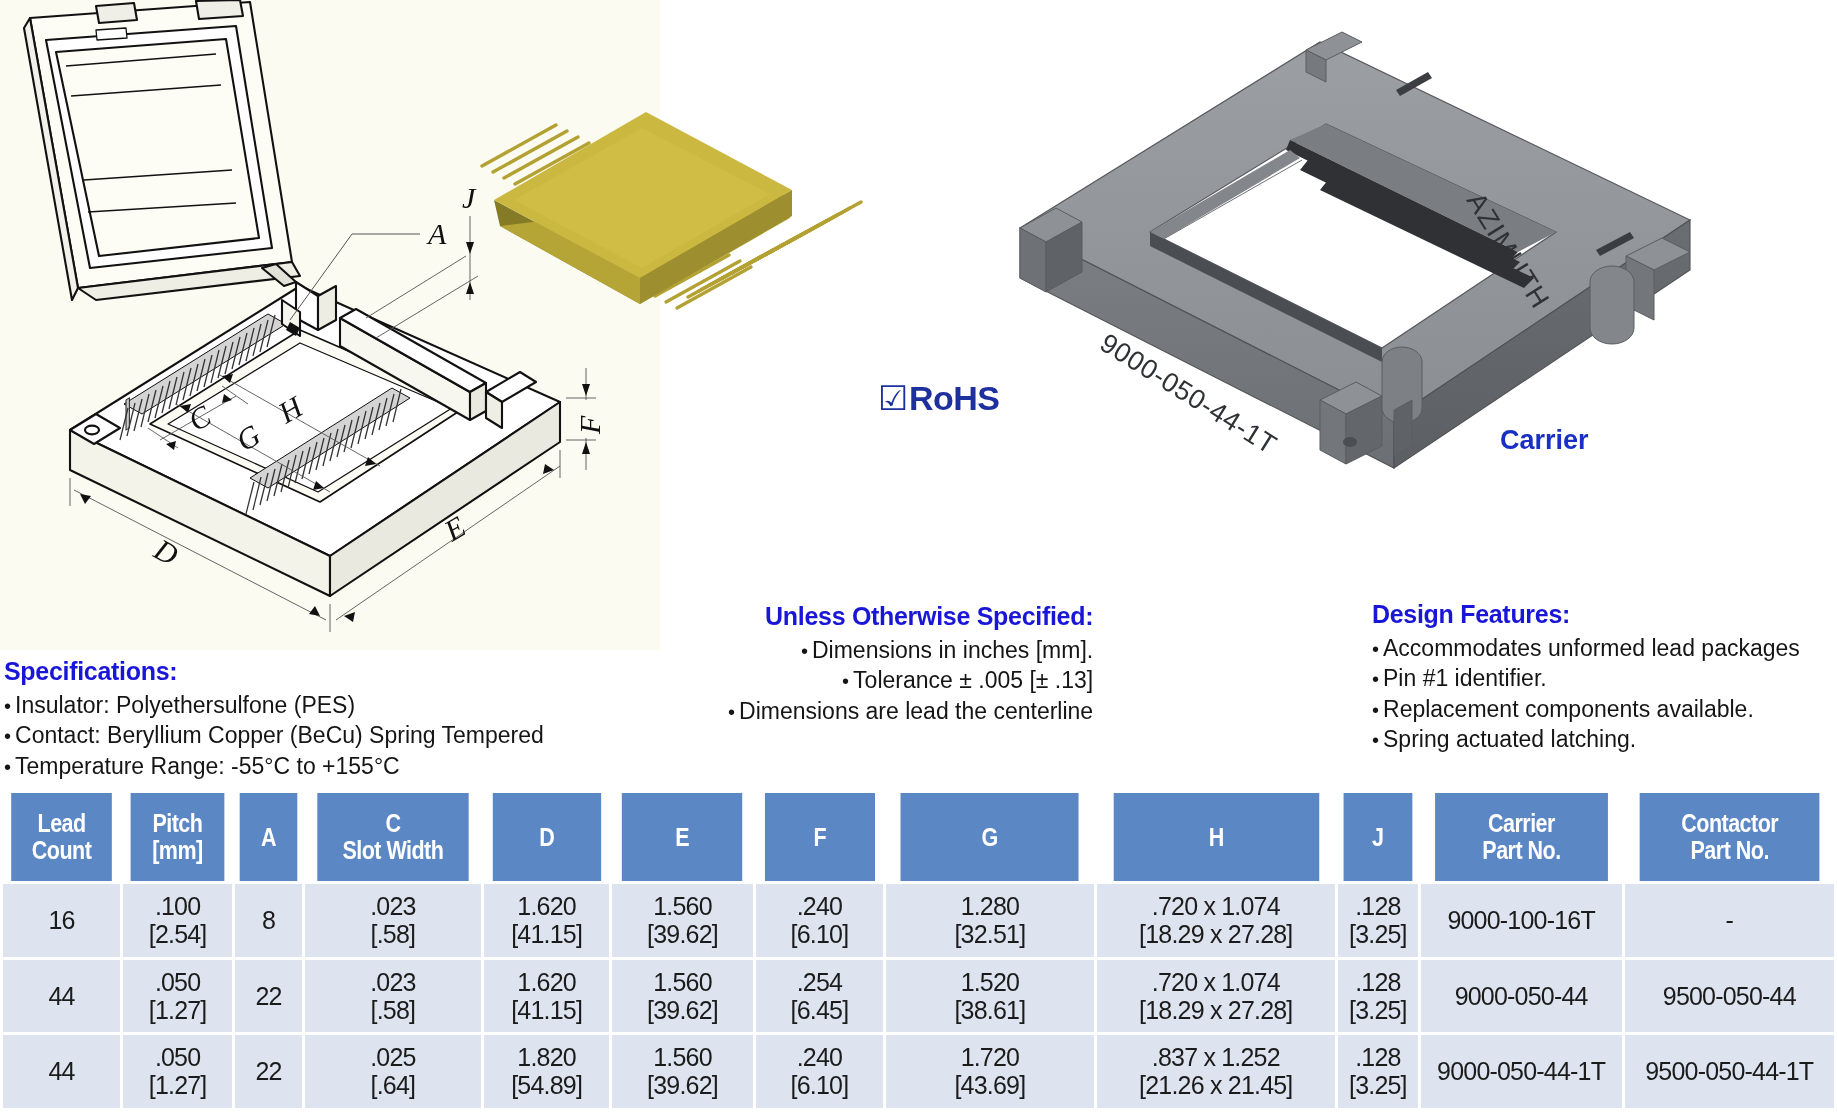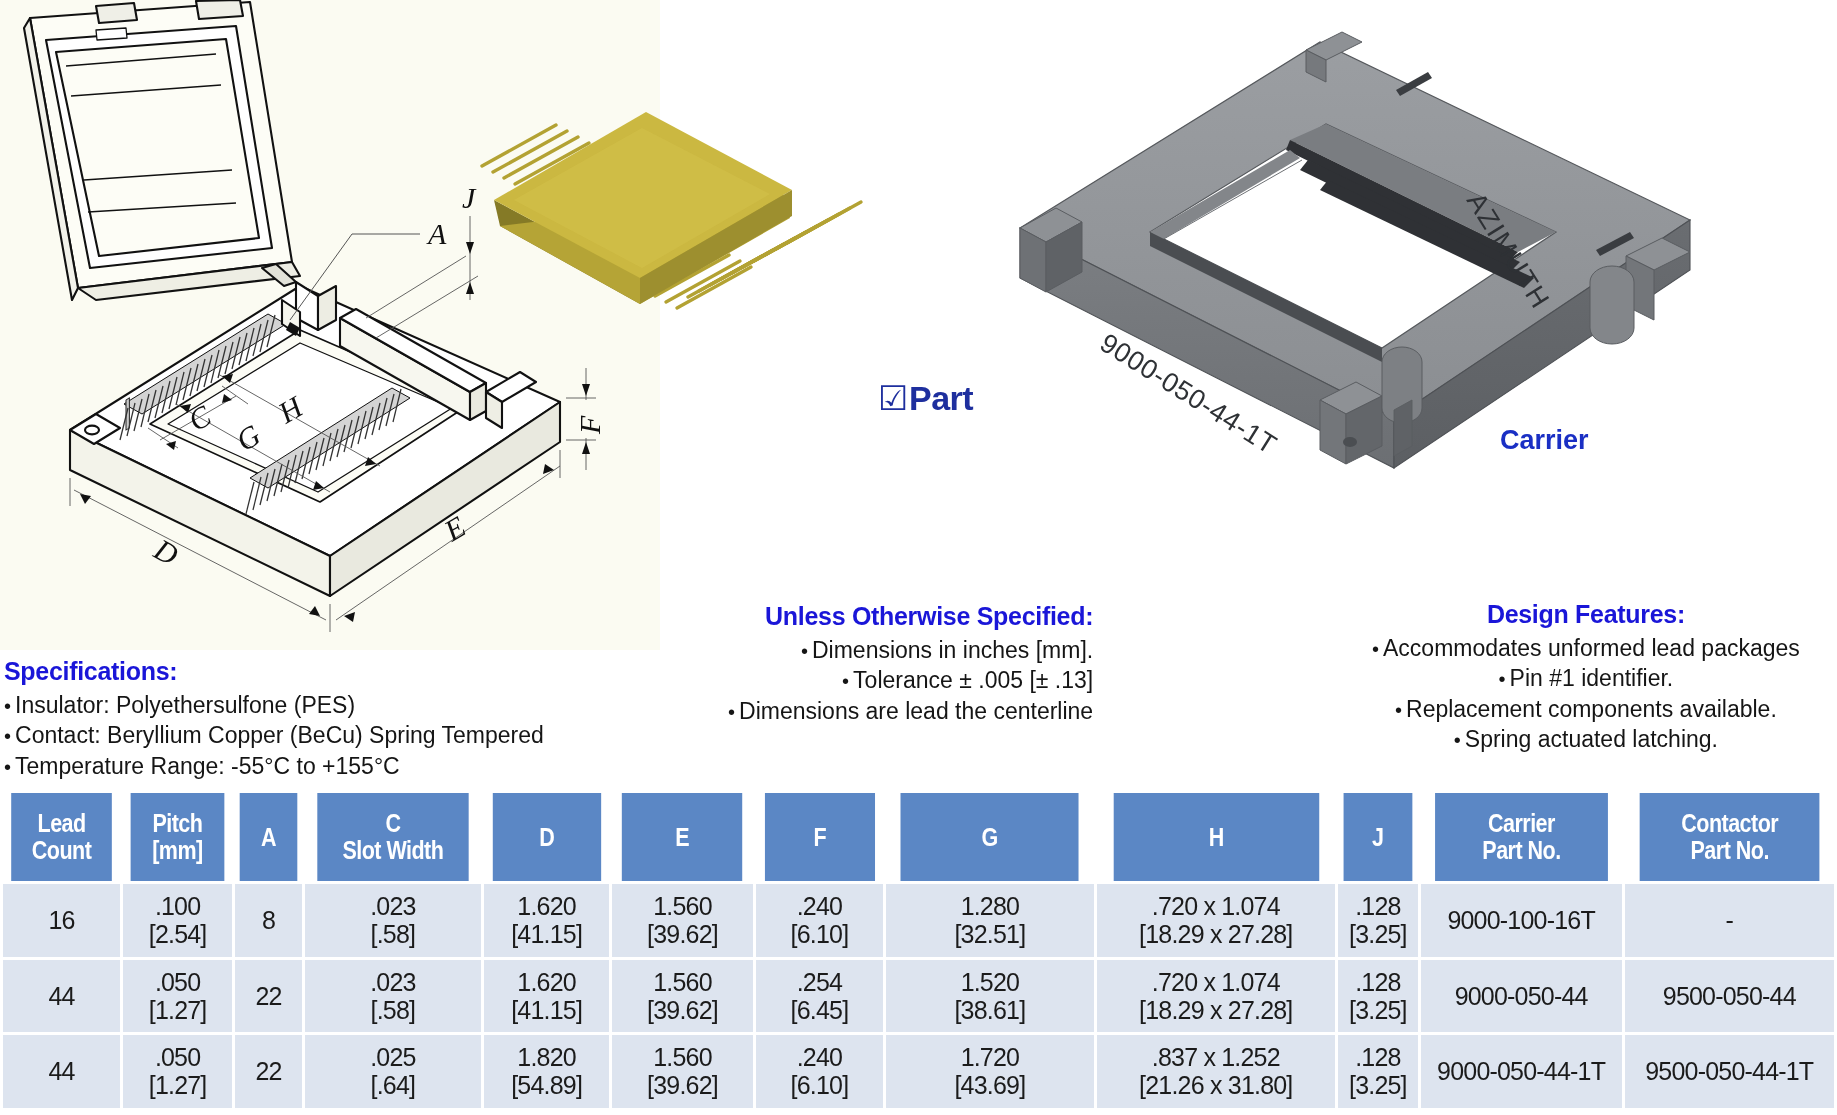--- a/index.html
+++ b/index.html
@@ -31,21 +31,21 @@
   .block{position:absolute;}
   .block h3{margin:0 0 4px 0;color:#1a16d8;font-size:25px;font-weight:bold;
       letter-spacing:-0.3px;}
   .block ul{list-style:none;margin:0;padding:0;}
   .block li{font-size:23px;color:#151515;line-height:1.32;white-space:nowrap;
       text-indent:-14px;padding-left:14px;}
   .block li::before{content:"\2022";margin-right:4px;font-size:20px;}
 
   #spec-block{left:4px;top:615px;margin-top:42px;}
   #uos-block{left:728px;top:602px;text-align:right;}
-  #features-block{left:1372px;top:600px;text-align:center;}
+  #features-block{left:1372px;top:600px;}
 
   
   #dim-table{position:absolute;left:0;top:790px;width:1837px;
       border-collapse:separate;border-spacing:3px 3px;table-layout:fixed;}
   #dim-table th{
       background:#5b87c5;color:#ffffff;font-weight:bold;
       font-size:25px;line-height:1.08;text-align:center;vertical-align:middle;
       padding:9px 2px;letter-spacing:-0.6px;
       font-family:"Liberation Sans Narrow","Liberation Sans",sans-serif;
       transform:scaleX(0.86);}
@@ -362,21 +362,21 @@
           <path d="M406,80 l32,-18 l4,6 l-32,18 Z"></path>
           <path d="M606,240 l34,-18 l4,6 l-34,18 Z"></path>
         </g>
 
         <text x="476" y="190" transform="rotate(58 476 190)" fill="#2e3135" font-size="27" font-family="'Liberation Sans','DejaVu Sans',sans-serif" letter-spacing="1.6">AZIMUTH</text>
         <text x="108" y="338" transform="rotate(32 108 338)" fill="#2e3135" font-size="27" font-family="'Liberation Sans','DejaVu Sans',sans-serif" letter-spacing="0.6">9000-050-44-1T</text>
       </svg>
     </div>
 
     <div class="rohs">
-      <span class="box">☑</span><span>Part</span>
+      <span class="box">☑</span><span>RoHS</span>
     </div>
 
     <div class="carrier-label">Carrier</div>
   </div>
 
   <div class="block" id="spec-block">
     <h3>Specifications:</h3>
     <ul>
       <li>Insulator: Polyethersulfone (PES)</li>
       <li>Contact: Beryllium Copper (BeCu) Spring Tempered</li>
@@ -528,21 +528,21 @@
           <span>1.560</span>
           <span class="l2">[39.62]</span></td>
         <td>
           <span>.240</span>
           <span class="l2">[6.10]</span></td>
         <td>
           <span>1.720</span>
           <span class="l2">[43.69]</span></td>
         <td>
           <span>.837 x 1.252</span>
-          <span class="l2">[21.26 x 31.80]</span></td>
+          <span class="l2">[21.26 x 21.45]</span></td>
         <td>
           <span>.128</span>
           <span class="l2">[3.25]</span></td>
         <td>9000-050-44-1T</td>
         <td>9500-050-44-1T</td>
       </tr>
     </tbody>
   </table>
 
 </div>

